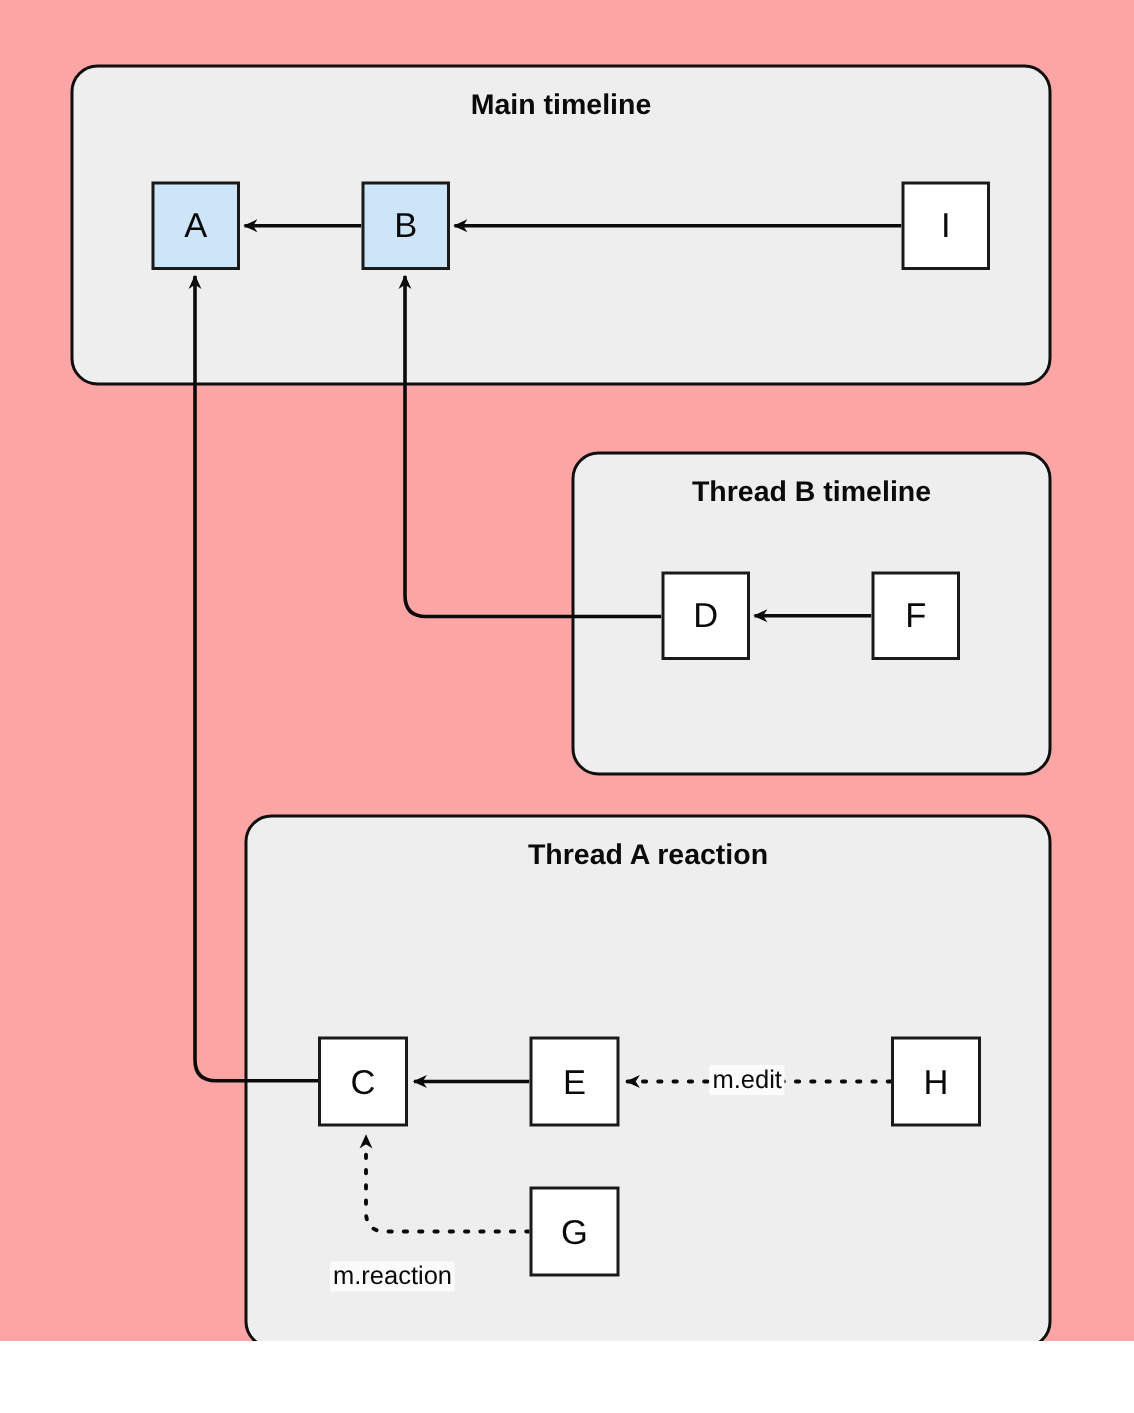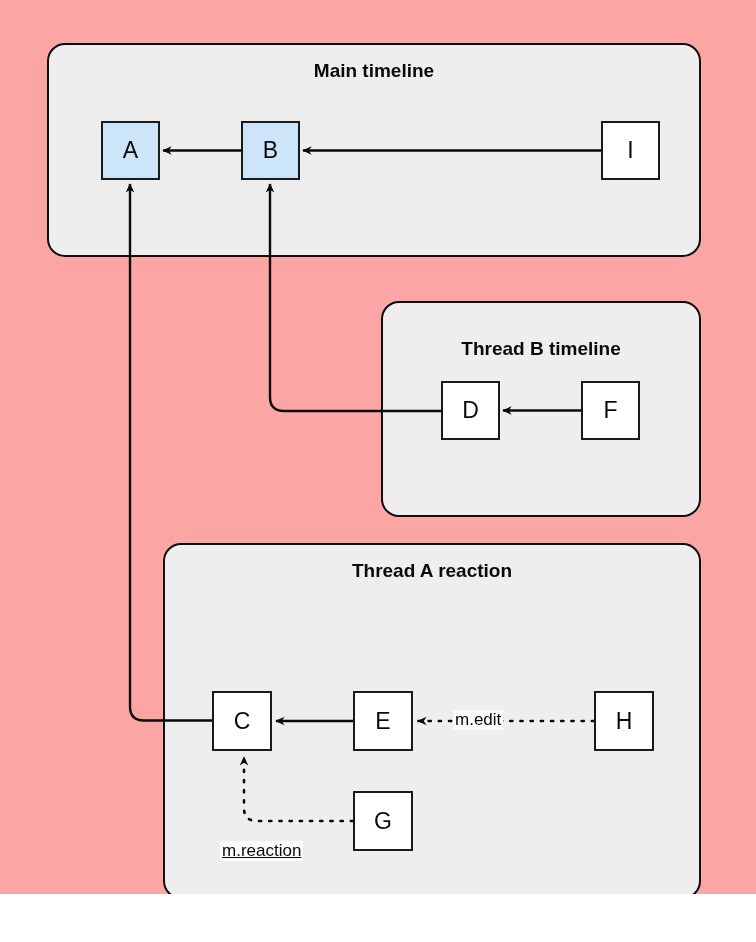--- a/index.html
+++ b/index.html
@@ -72,21 +72,21 @@
 </head>
 <body>
 
 <div id="canvas">
 
   <div class="group" style="left:47px; top:43px; width:654px; height:214px;"></div>
   <div class="group" style="left:381px; top:301px; width:320px; height:216px;"></div>
   <div class="group" style="left:163px; top:543px; width:538px; height:356px;"></div>
 
   <div class="group-title" style="left:47px; width:654px; top:60px;">Main timeline</div>
-  <div class="group-title" style="left:381px; width:320px; top:318px;margin-top:20px;">Thread B timeline</div>
+  <div class="group-title" style="left:381px; width:320px; top:318px;">Thread B timeline</div>
   <div class="group-title" style="left:163px; width:538px; top:560px;">Thread A reaction</div>
 
   <svg id="wires" viewBox="0 0 756 942" xmlns="http://www.w3.org/2000/svg">
     <defs>
       <marker id="ah" markerWidth="11" markerHeight="11" refX="9.2" refY="5.5" orient="auto" markerUnits="userSpaceOnUse">
         <path d="M0.6,1.2 L10,5.5 L0.6,9.8 L3.4,5.5 Z" fill="#0a0a0a"></path>
       </marker>
     </defs>
 
     <g>
@@ -127,16 +127,16 @@
   <div class="node" style="left:601px; top:121px; width:59px; height:59px;">I</div>
 
   <div class="node" style="left:441px; top:381px; width:59px; height:59px;">D</div>
   <div class="node" style="left:581px; top:381px; width:59px; height:59px;">F</div>
 
   <div class="node" style="left:212px; top:691px; width:60px; height:60px;">C</div>
   <div class="node" style="left:353px; top:691px; width:60px; height:60px;">E</div>
   <div class="node" style="left:594px; top:691px; width:60px; height:60px;">H</div>
   <div class="node" style="left:353px; top:791px; width:60px; height:60px;">G</div>
 
-  <div class="edge-label" style="left:453px; top:710px;text-align:right;">m.edit</div>
-  <div class="edge-label" style="left:220px; top:841px;text-decoration:underline;">m.reaction</div>
+  <div class="edge-label" style="left:473px; top:710px;text-align:right;">m.edit</div>
+  <div class="edge-label" style="left:220px; top:841px;">m.reaction</div>
 
 </div>
 
 </body></html>

